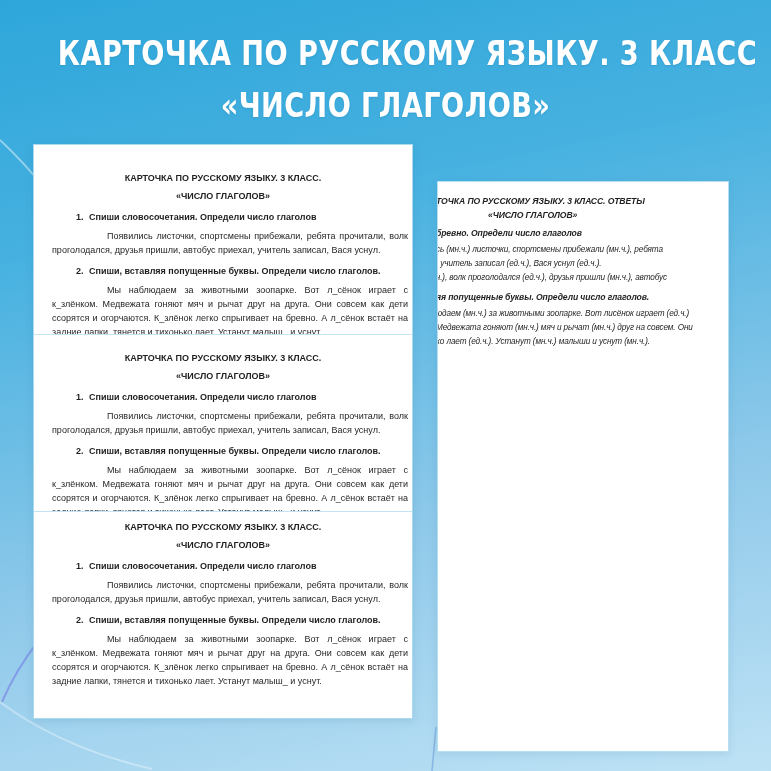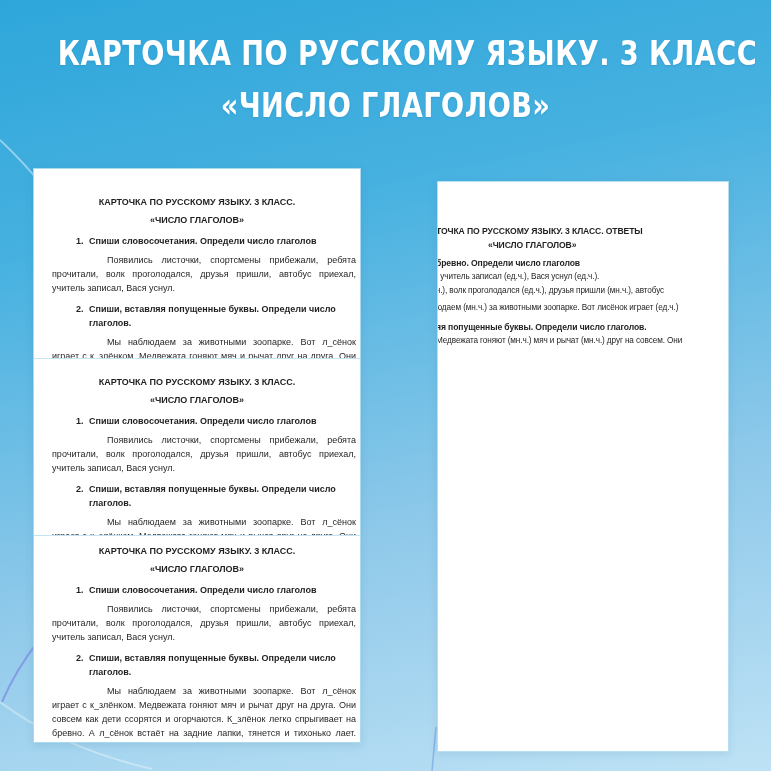--- a/index.html
+++ b/index.html
@@ -21,42 +21,42 @@
     letter-spacing:0.5px;
     text-shadow:0 1px 2px rgba(30,110,160,0.25);
     white-space:nowrap;
   }
   #banner-l1{top:28px;}
   #banner-l2{top:80px;}
   
   #arcs{position:absolute;left:0;top:0;z-index:1;}
   
   .page-left{
-    position:absolute;left:33px;top:168px;width:328px;height:575px;
+    position:absolute;left:33px;top:144px;width:380px;height:575px;
     background:#ffffff;border:1px solid #a9daf0;box-sizing:border-box;
     z-index:3;box-shadow:0 2px 8px rgba(40,100,140,0.15);
     color:#1f1f1f;font-size:9px;line-height:14px;
   }
   .card{box-sizing:border-box;overflow:hidden;}
   .card.c1{height:190px;padding-top:26px;border-bottom:1px solid #c2e5f4;}
   .card.c2{height:177px;padding-top:16px;border-bottom:1px solid #c2e5f4;}
   .card.c3{height:206px;padding-top:8px;}
   .ctitle,.csub{text-align:center;font-weight:bold;}
   .csub{margin-top:4px;}
   .task{position:relative;margin:7px 17px 0 0;padding-left:55px;font-weight:bold;}
   .task .num{position:absolute;left:42px;}
   p.body{margin:5px 4px 0 18px;text-indent:55px;text-align:justify;}
   
   .page-right{
     position:absolute;left:437px;top:181px;width:292px;height:571px;
     background:#ffffff;border:1px solid #b5dff1;box-sizing:border-box;
     overflow:hidden;z-index:2;box-shadow:0 2px 8px rgba(40,100,140,0.12);
     color:#1f1f1f;
   }
-  .acontent{padding-top:42px;}
+  .acontent{padding-top:12px;font-style:italic;}
   .aline{
     margin-left:-2px;white-space:nowrap;
     font-size:8.2px;line-height:14px;letter-spacing:-0.1px;
   }
   .ab{font-weight:bold;font-size:8.6px;}
   .asub{margin-left:50px;}
   .g3{margin-top:3px;}
   .g4{margin-top:4px;}
   .g5{margin-top:5px;}
 </style>
@@ -104,21 +104,23 @@
       <p class="body">Мы наблюдаем за животными зоопарке. Вот л_сёнок играет с к_злёнком. Медвежата гоняют мяч и рычат друг на друга. Они совсем как дети ссорятся и огорчаются. К_злёнок легко спрыгивает на бревно. А л_сёнок встаёт на задние лапки, тянется и тихонько лает. Устанут малыш_ и уснут.</p>
     </div>
 
   </div>
 
   <div class="page-right">
     <div class="acontent">
       <div class="aline ab">ТОЧКА ПО РУССКОМУ ЯЗЫКУ. 3 КЛАСС. ОТВЕТЫ</div>
       <div class="aline ab asub">«ЧИСЛО ГЛАГОЛОВ»</div>
       <div class="aline ab g4">бревно. Определи число глаголов</div>
+      <div class="aline g3">сь (мн.ч.) листочки, спортсмены прибежали (мн.ч.), ребята</div>
       <div class="aline">, учитель записал (ед.ч.), Вася уснул (ед.ч.).</div>
       <div class="aline">ч.), волк проголодался (ед.ч.), друзья пришли (мн.ч.), автобус</div>
+      <div class="aline ab g5">яя попущенные буквы. Определи число глаголов.</div>
       <div class="aline g3">юдаем (мн.ч.) за животными зоопарке. Вот лисёнок играет (ед.ч.)</div>
-      <div class="aline ab g5">яя попущенные буквы. Определи число глаголов.</div>
       <div class="aline">Медвежата гоняют (мн.ч.) мяч и рычат (мн.ч.) друг на совсем. Они</div>
+      <div class="aline">ко лает (ед.ч.). Устанут (мн.ч.) малыши и уснут (мн.ч.).</div>
     </div>
   </div>
 
 </div>
 
 </body></html>

